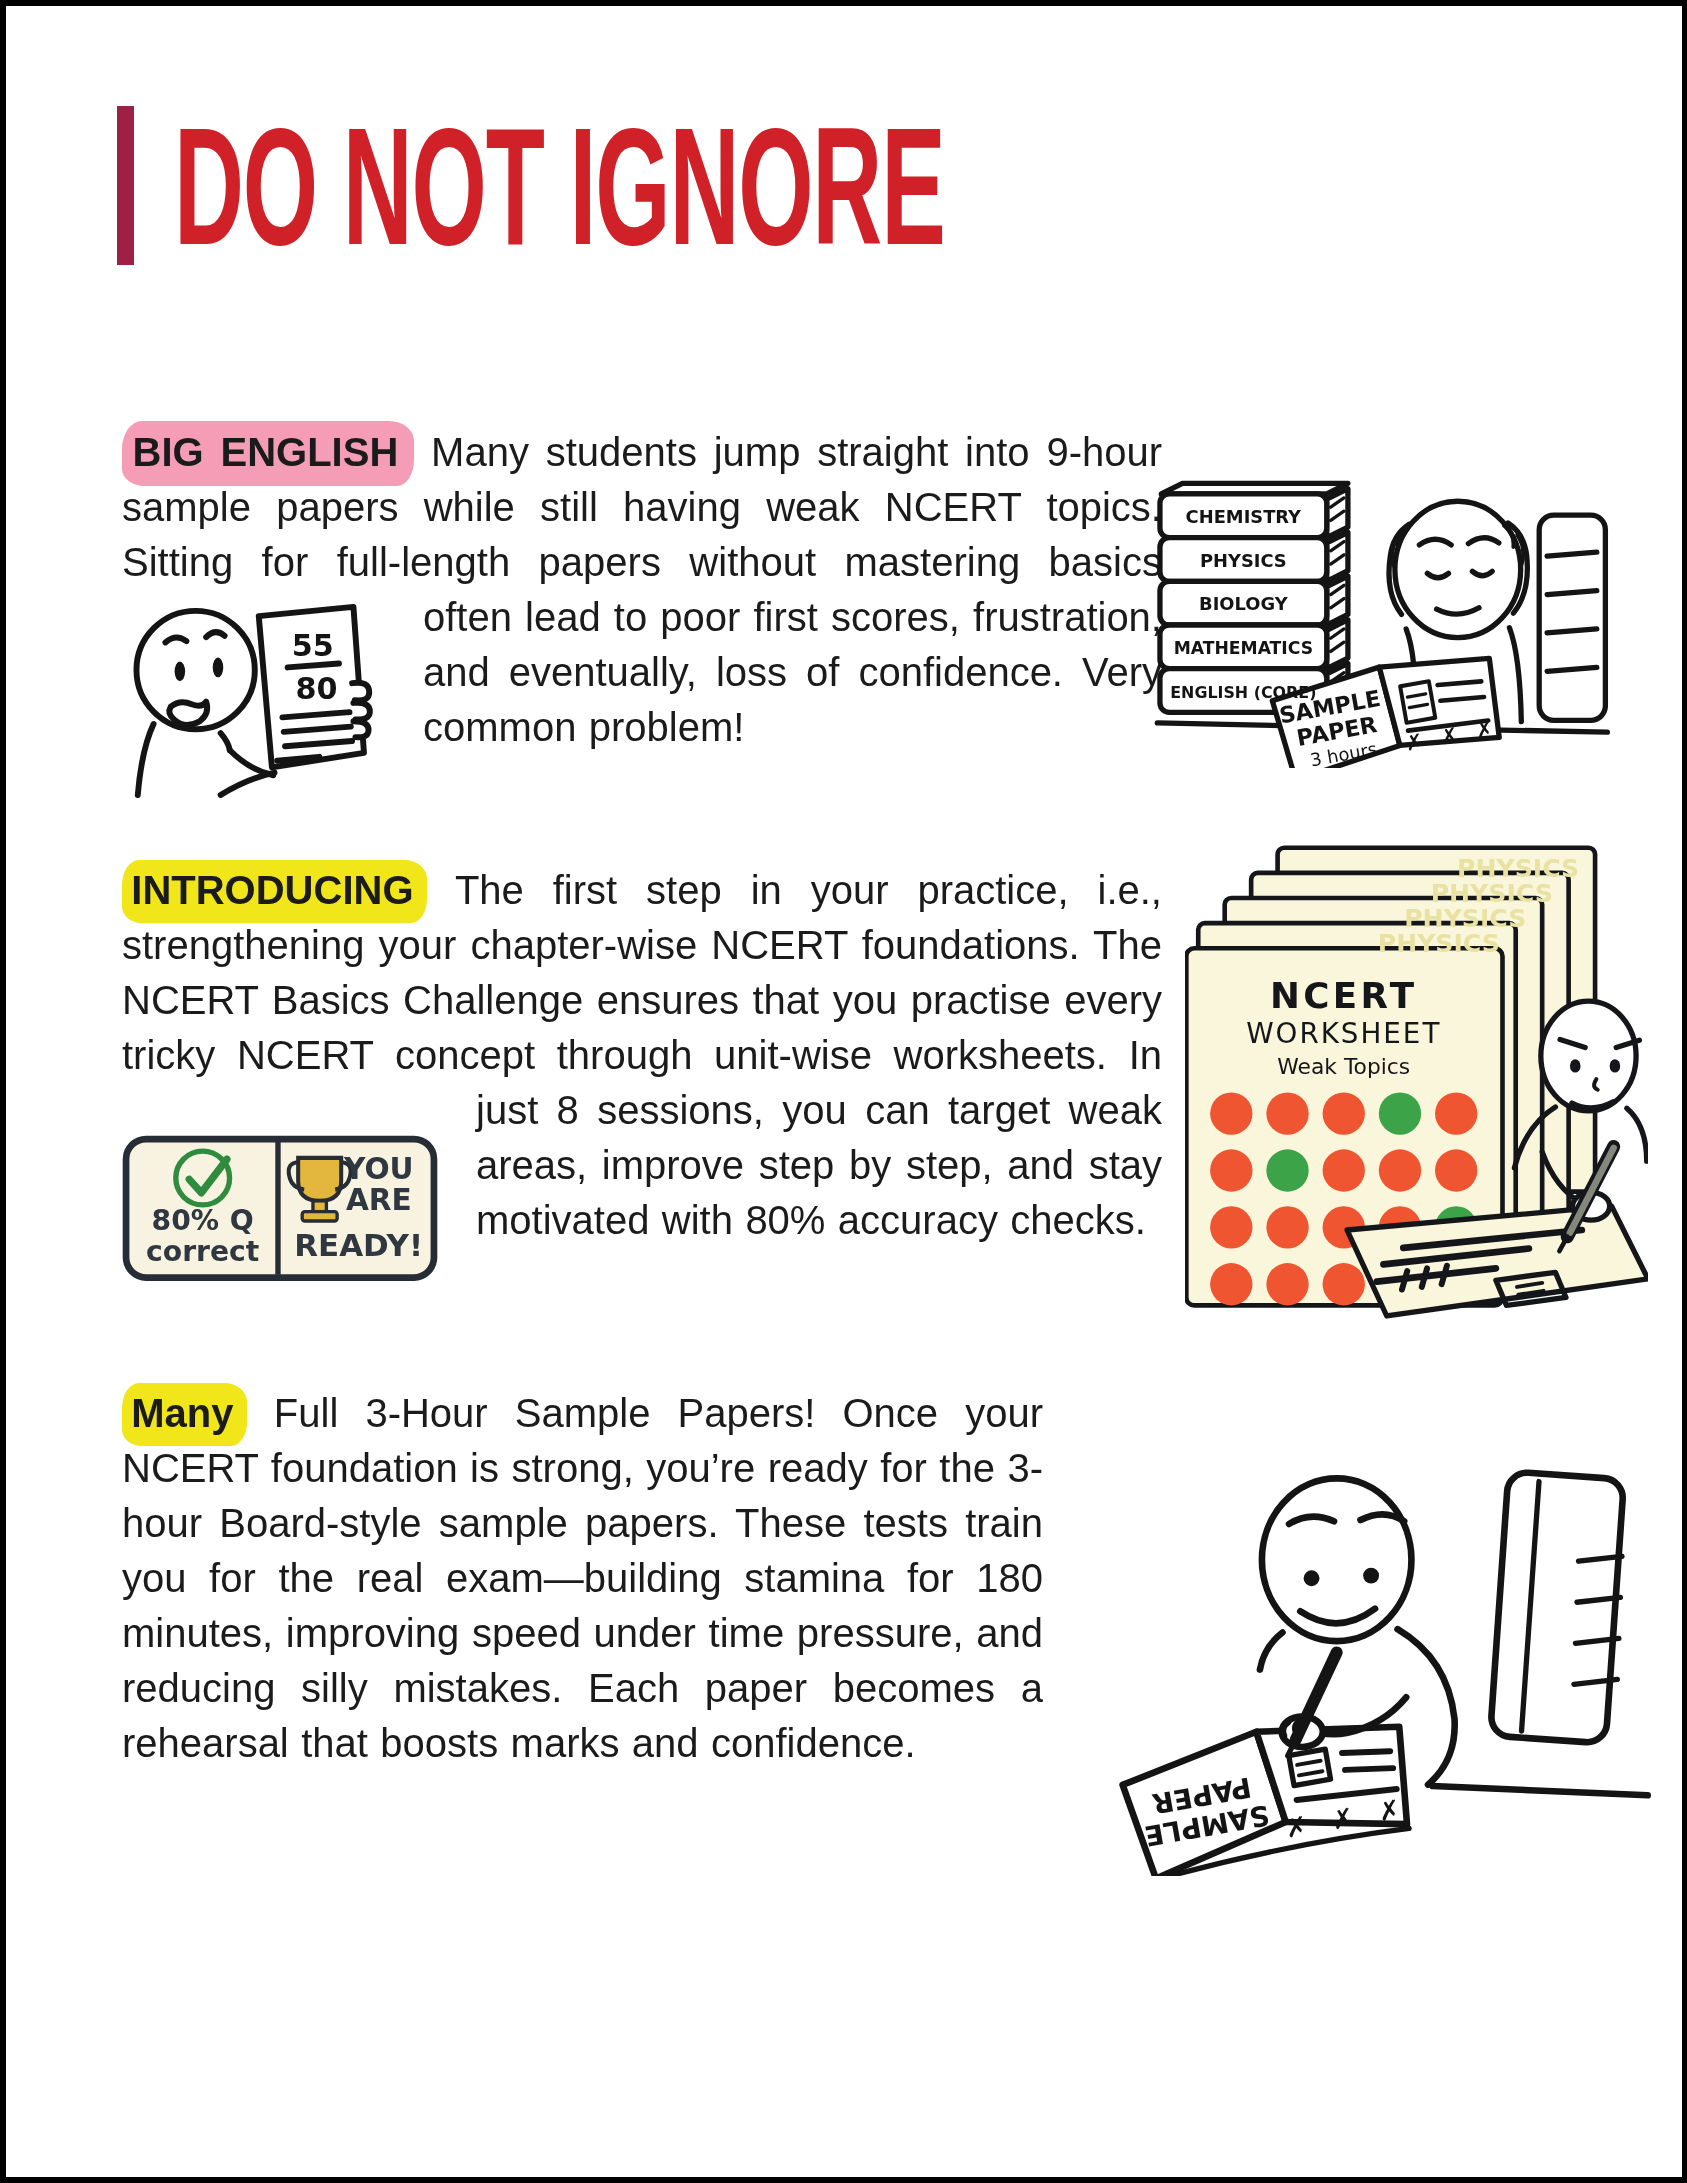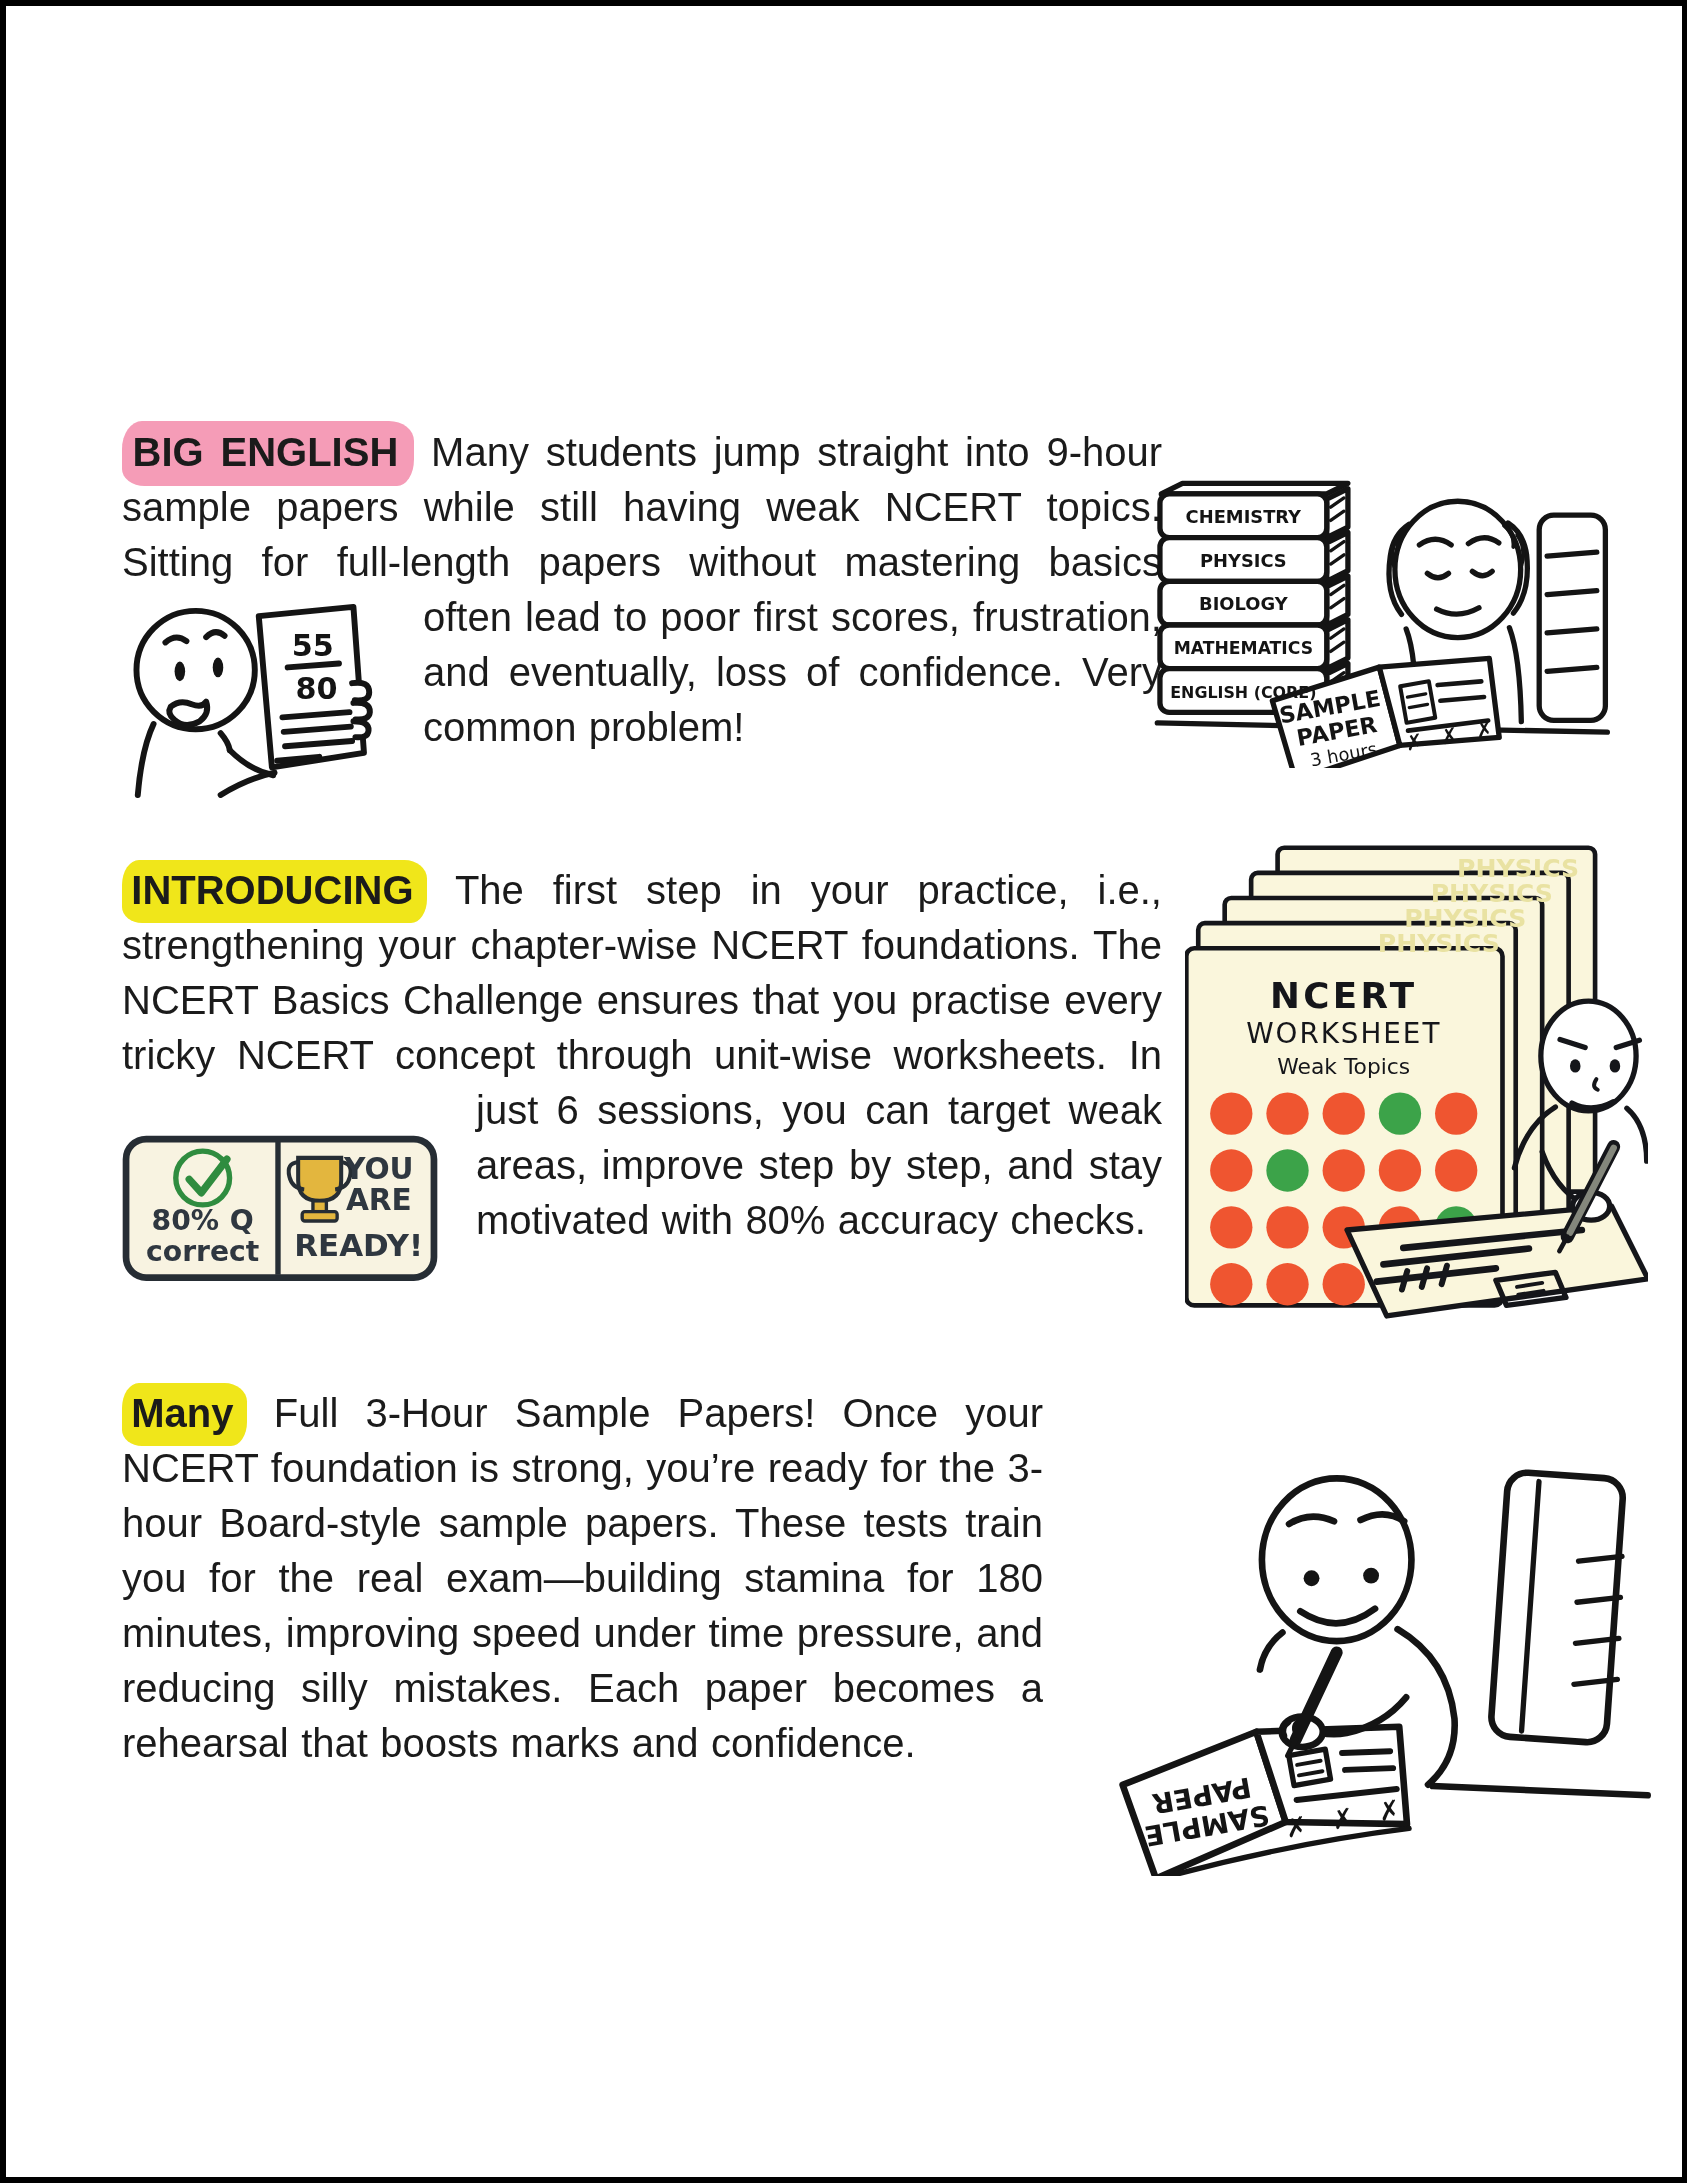--- a/index.html
+++ b/index.html
@@ -50,20 +50,24 @@
   #illus2{left:1179px; top:835px; width:463px; height:483px;}
   #illus3{left:1066px; top:1428px; width:579px; height:442px;}
   .illus svg{display:block; width:100%; height:100%;}
   svg text{font-family:"DejaVu Sans","Liberation Sans",sans-serif;}
 </style>
 </head>
 <body>
 
 <div class="page">
 
+  <header class="header">
+    <div class="accent-bar"></div>
+    <h1 class="title">DO NOT IGNORE</h1>
+  </header>
 
   <section class="sec" id="sec1">
     <p class="para">
       <span class="hl hl-pink">BIG ENGLISH</span>
       <span>Many students jump straight into 9-hour sample papers while still having weak NCERT topics. Sitting for full-length papers without mastering basics often lead to poor first</span>
       <span class="float-score">
         <svg viewBox="0 0 400 345" style="font-size:60px">
           <g stroke="#141414" stroke-width="9" fill="none" stroke-linecap="round" stroke-linejoin="round">
             <circle cx="112" cy="140" r="90" fill="#fff"></circle>
             <path d="M66 98 Q82 84 98 96"></path>
@@ -84,21 +88,21 @@
           <text x="296" y="184" text-anchor="middle" font-size="46" font-weight="bold" fill="#141414">80</text>
         </svg>
       </span>
       <span>scores, frustration, and eventually, loss of confidence. Very common problem!</span>
     </p>
   </section>
 
   <section class="sec" id="sec2">
     <p class="para">
       <span class="hl hl-yellow">INTRODUCING</span>
-      <span>The first step in your practice, i.e., strengthening your chapter-wise NCERT foundations. The NCERT Basics Challenge ensures that you practise every tricky NCERT concept through unit-wise worksheets. In just 6</span>
+      <span>The first step in your practice, i.e., strengthening your chapter-wise NCERT foundations. The NCERT Basics Challenge ensures that you practise every tricky NCERT concept through unit-wise worksheets. In just 8</span>
       <span class="float-badge">
         <svg viewBox="0 0 470 218" style="font-size:60px">
           <rect x="6" y="6" width="458" height="206" rx="30" fill="#F8F3E1" stroke="#262D34" stroke-width="10"></rect>
           <line x1="232" y1="10" x2="232" y2="208" stroke="#262D34" stroke-width="8"></line>
           <circle cx="120" cy="64" r="40" fill="none" stroke-width="8" stroke="#2F8C3F"></circle>
           <path d="M100 66 L118 86 L156 36" fill="none" stroke-width="11" stroke-linecap="round" stroke-linejoin="round" stroke="#2F8C3F"></path>
           <text x="120" y="142" text-anchor="middle" font-size="42" font-weight="bold" fill="#2F3740">80% Q</text>
           <text x="120" y="188" text-anchor="middle" font-size="42" font-weight="bold" fill="#2F3740">correct</text>
           <g>
             <path d="M262 34 h64 v34 q0 30 -32 30 q-32 0 -32 -30 Z" stroke="#262D34" stroke-width="6" fill="#E3B63E"></path>

